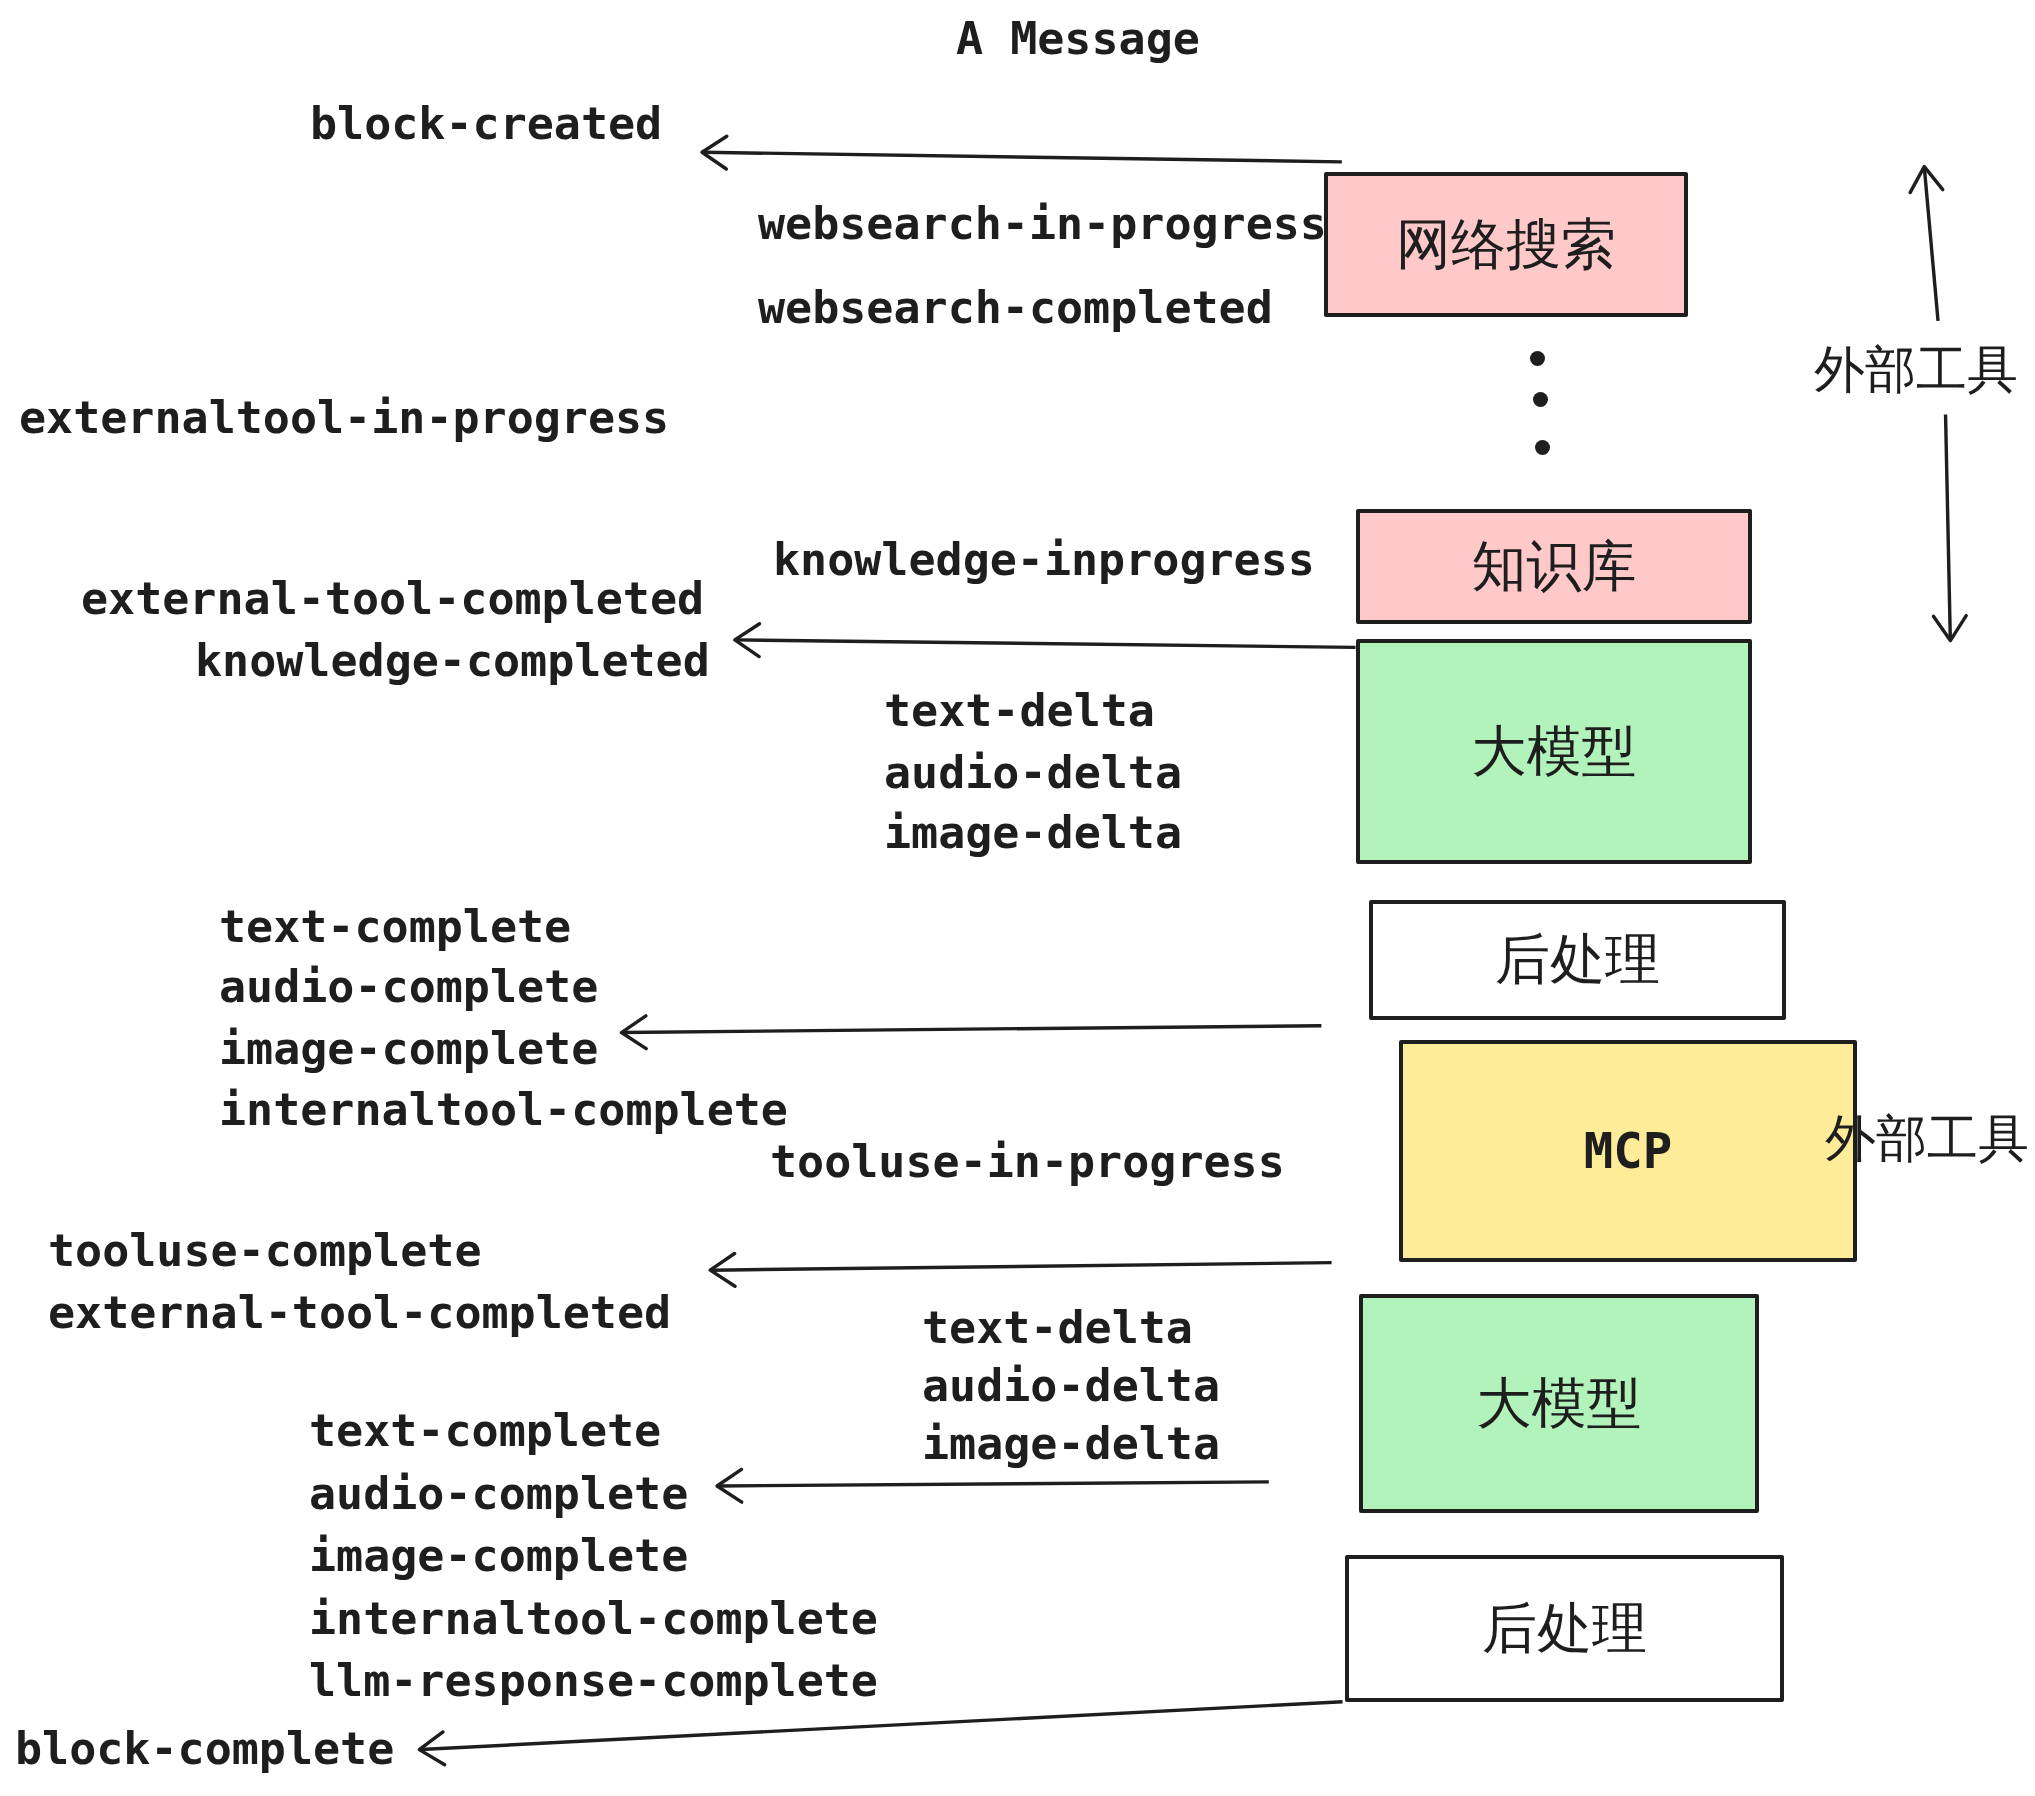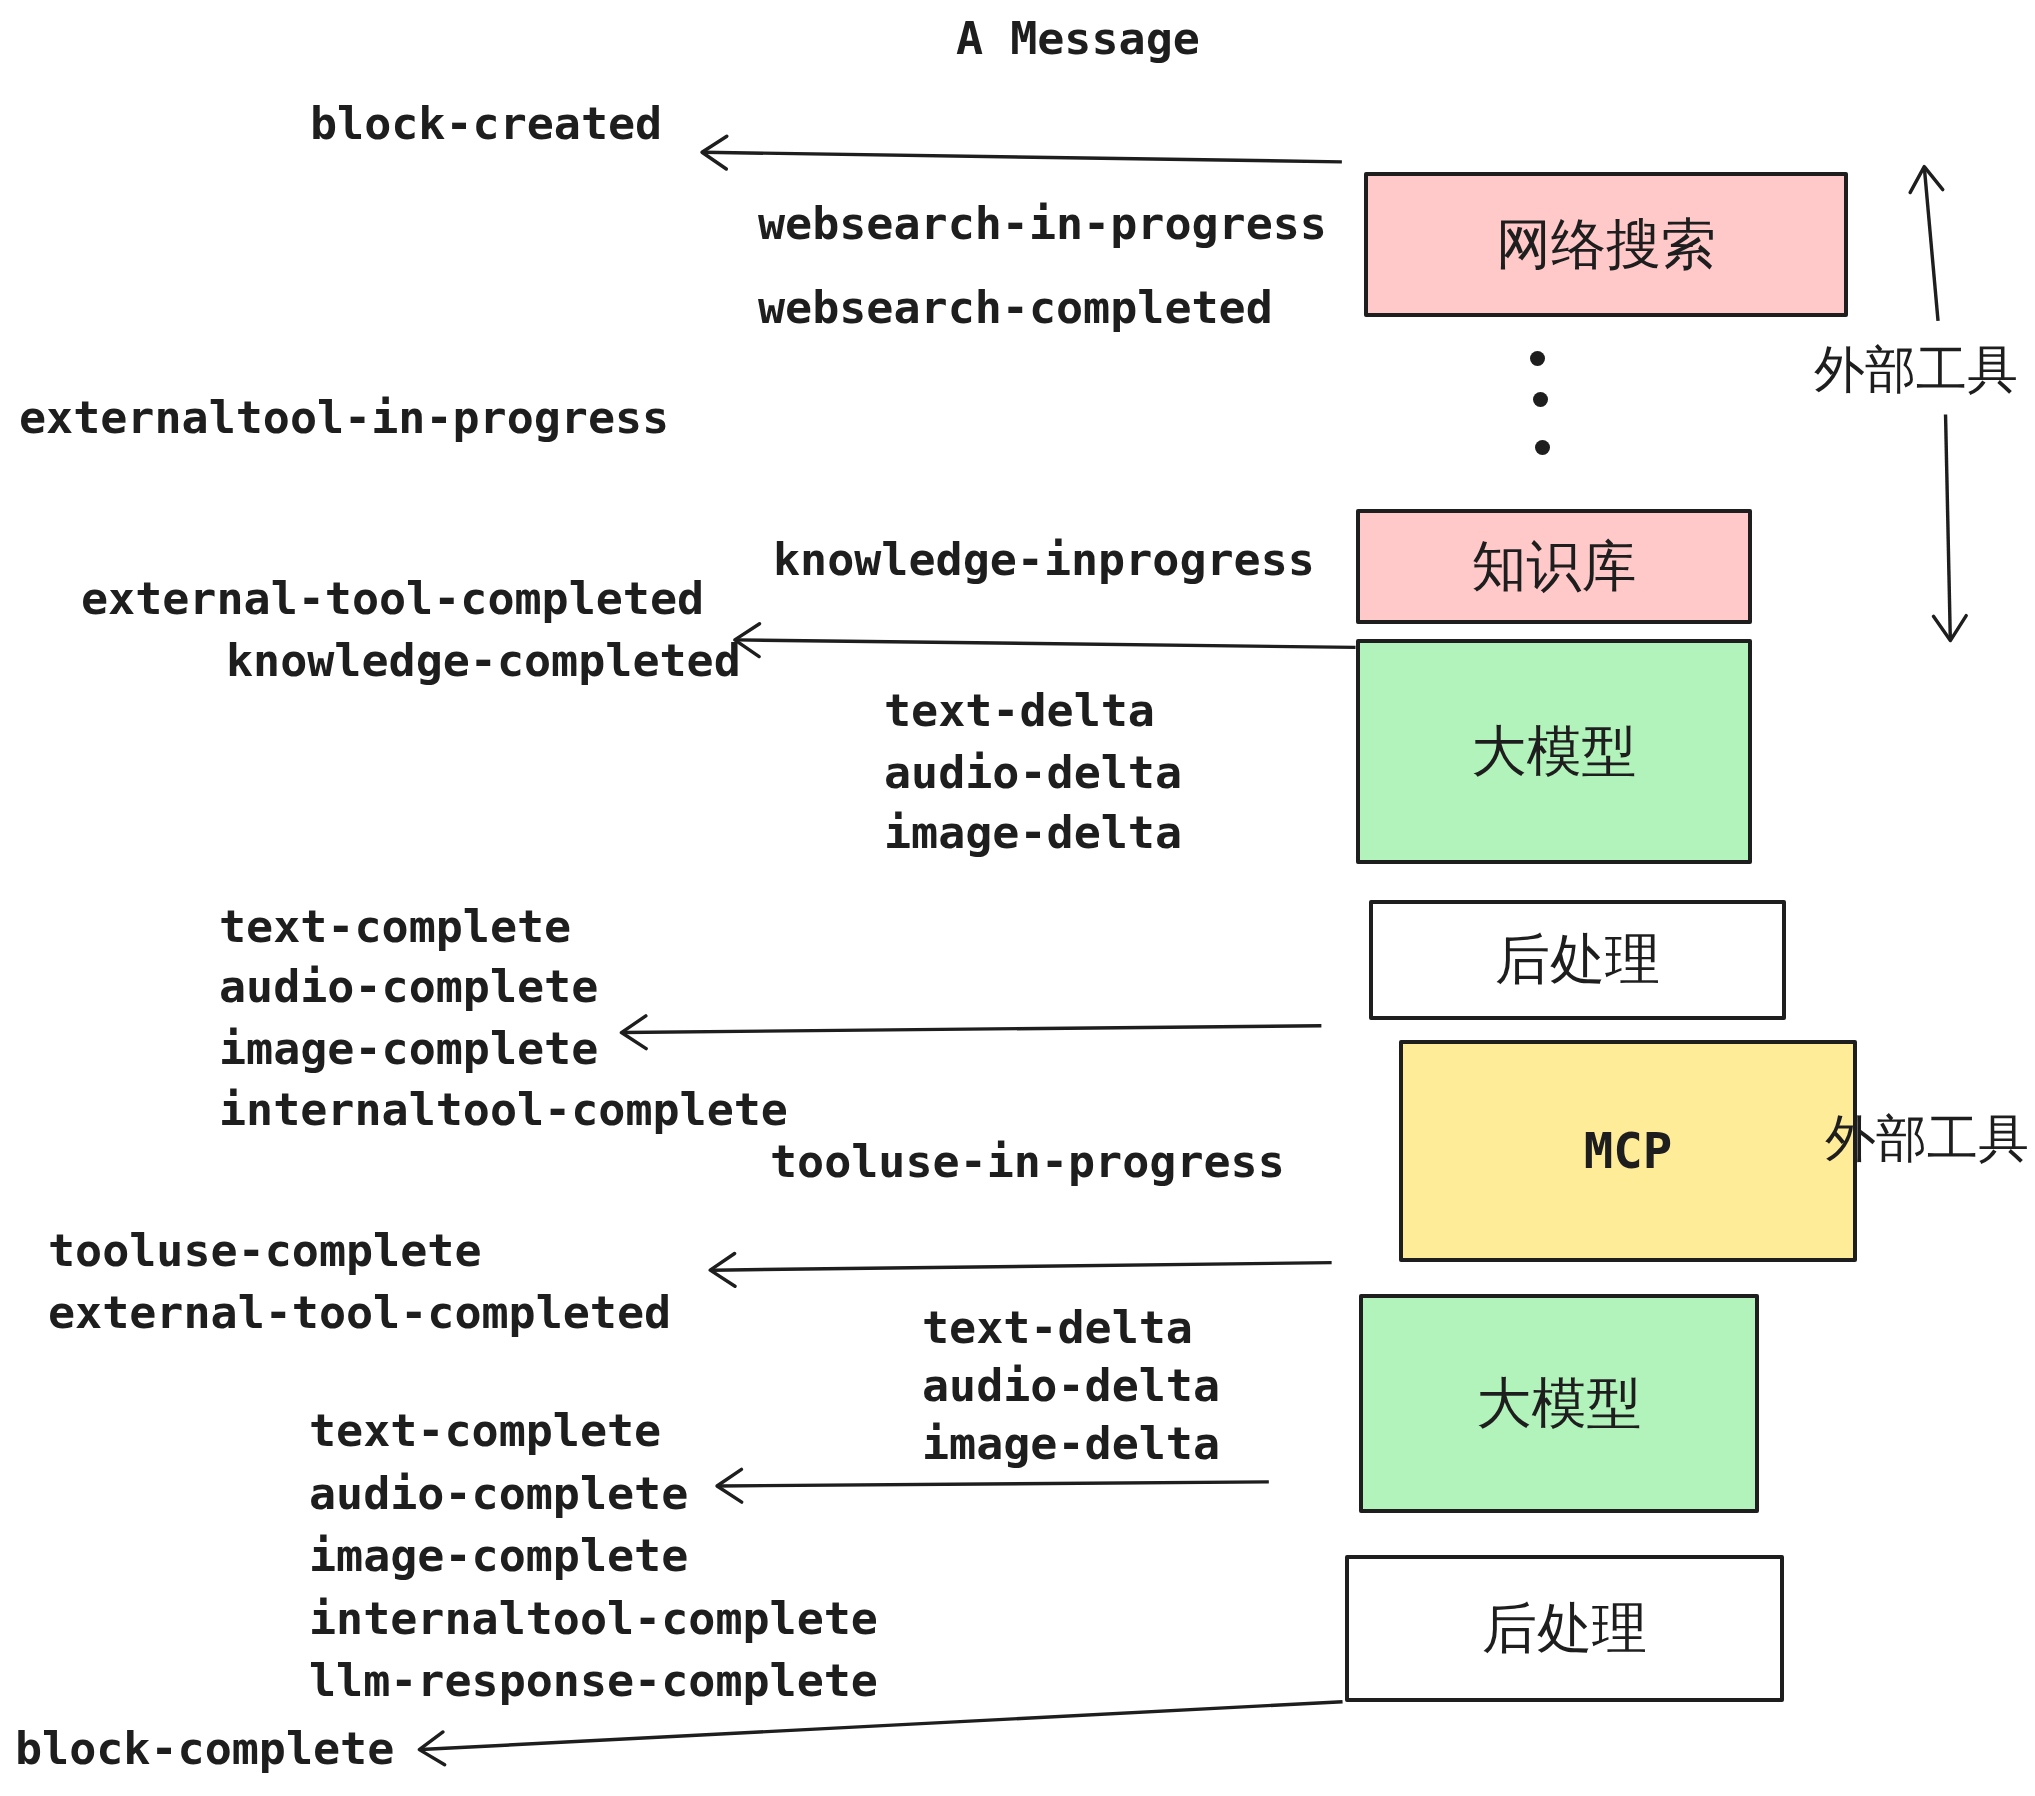--- a/index.html
+++ b/index.html
@@ -95,21 +95,21 @@
     <line x1="1950" y1="1849" x2="1042" y2="1860" stroke="#1e1e1e" stroke-width="5" marker-end="url(#ah)"></line>
     <line x1="1858" y1="2170" x2="1052" y2="2176" stroke="#1e1e1e" stroke-width="5" marker-end="url(#ah)"></line>
     <line x1="1966" y1="2492" x2="616" y2="2562" stroke="#1e1e1e" stroke-width="5" marker-end="url(#ah)"></line>
 
     <line x1="2838" y1="470" x2="2818" y2="246" stroke="#1e1e1e" stroke-width="5" marker-end="url(#ah)"></line>
     <line x1="2849" y1="607" x2="2856" y2="936" stroke="#1e1e1e" stroke-width="5" marker-end="url(#ah)"></line>
     <line x1="2662" y1="1626" x2="2642" y2="1546" stroke="#1e1e1e" stroke-width="5" marker-end="url(#ah)"></line>
     <line x1="2668" y1="1682" x2="2676" y2="1812" stroke="#1e1e1e" stroke-width="5" marker-end="url(#ah)"></line>
   </svg>
 
-  <div class="bx bg-pink" style="left:1364px;top:172px;width:484px;height:145px;">
+  <div class="bx bg-pink" style="left:1324px;top:172px;width:364px;height:145px;">
     <span class="lbl">网络搜索</span>
   </div>
 
   <span class="dot" style="left:1530px;top:351px;"></span>
   <span class="dot" style="left:1533px;top:392px;"></span>
   <span class="dot" style="left:1535px;top:440px;"></span>
 
   <div class="bx bg-pink" style="left:1356px;top:509px;width:396px;height:115px;">
     <span class="lbl">知识库</span>
   </div>
@@ -136,21 +136,21 @@
 
   <div class="side-label" style="left:1814px;top:336px;">外部工具</div>
   <div class="side-label" style="left:1825px;top:1105px;">外部工具</div>
 
   <div class="ev" style="left:310px;top:101px;">block-created</div>
   <div class="ev" style="left:758px;top:201px;">websearch-in-progress</div>
   <div class="ev" style="left:758px;top:285px;">websearch-completed</div>
   <div class="ev" style="left:19px;top:395px;">externaltool-in-progress</div>
   <div class="ev" style="left:773px;top:537px;">knowledge-inprogress</div>
   <div class="ev" style="left:81px;top:576px;">external-tool-completed</div>
-  <div class="ev" style="left:195px;top:638px;margin-left:31px;">knowledge-completed</div>
+  <div class="ev" style="left:195px;top:638px;">knowledge-completed</div>
   <div class="ev" style="left:884px;top:688px;">text-delta</div>
   <div class="ev" style="left:884px;top:750px;">audio-delta</div>
   <div class="ev" style="left:884px;top:810px;">image-delta</div>
   <div class="ev" style="left:219px;top:904px;">text-complete</div>
   <div class="ev" style="left:219px;top:964px;">audio-complete</div>
   <div class="ev" style="left:219px;top:1026px;">image-complete</div>
   <div class="ev" style="left:219px;top:1087px;">internaltool-complete</div>
   <div class="ev" style="left:770px;top:1139px;">tooluse-in-progress</div>
   <div class="ev" style="left:48px;top:1228px;">tooluse-complete</div>
   <div class="ev" style="left:48px;top:1290px;">external-tool-completed</div>

